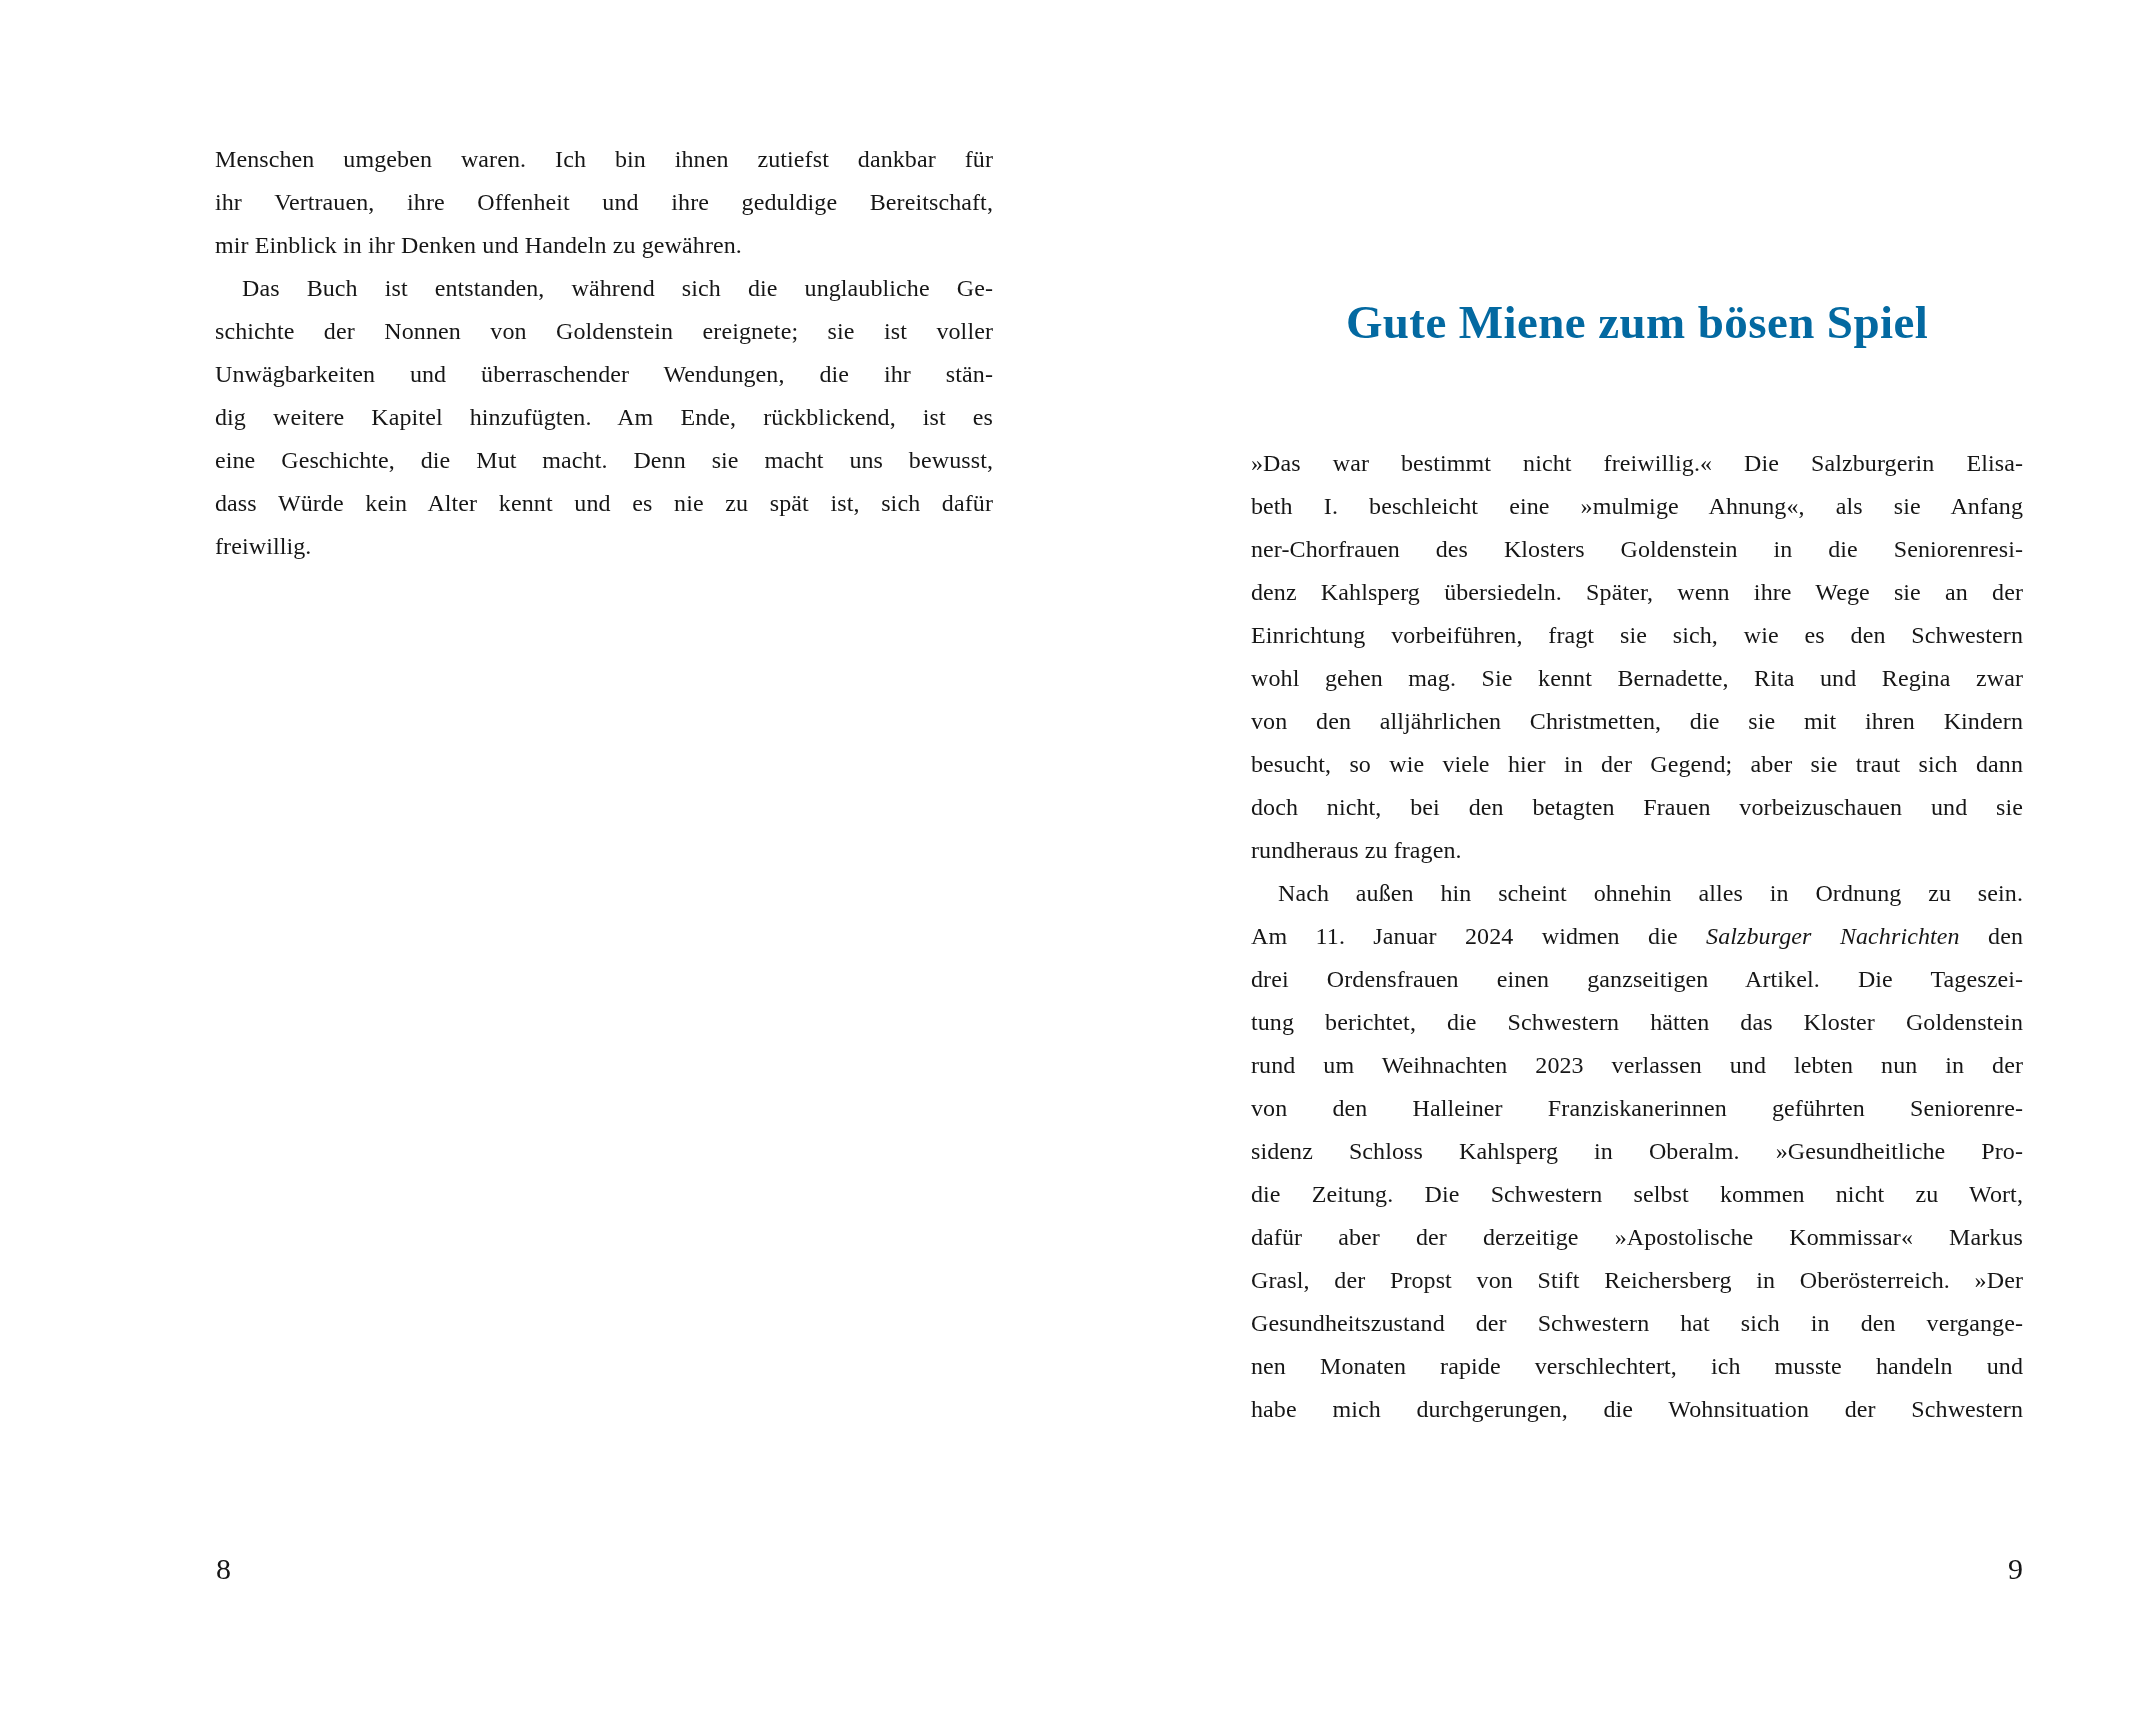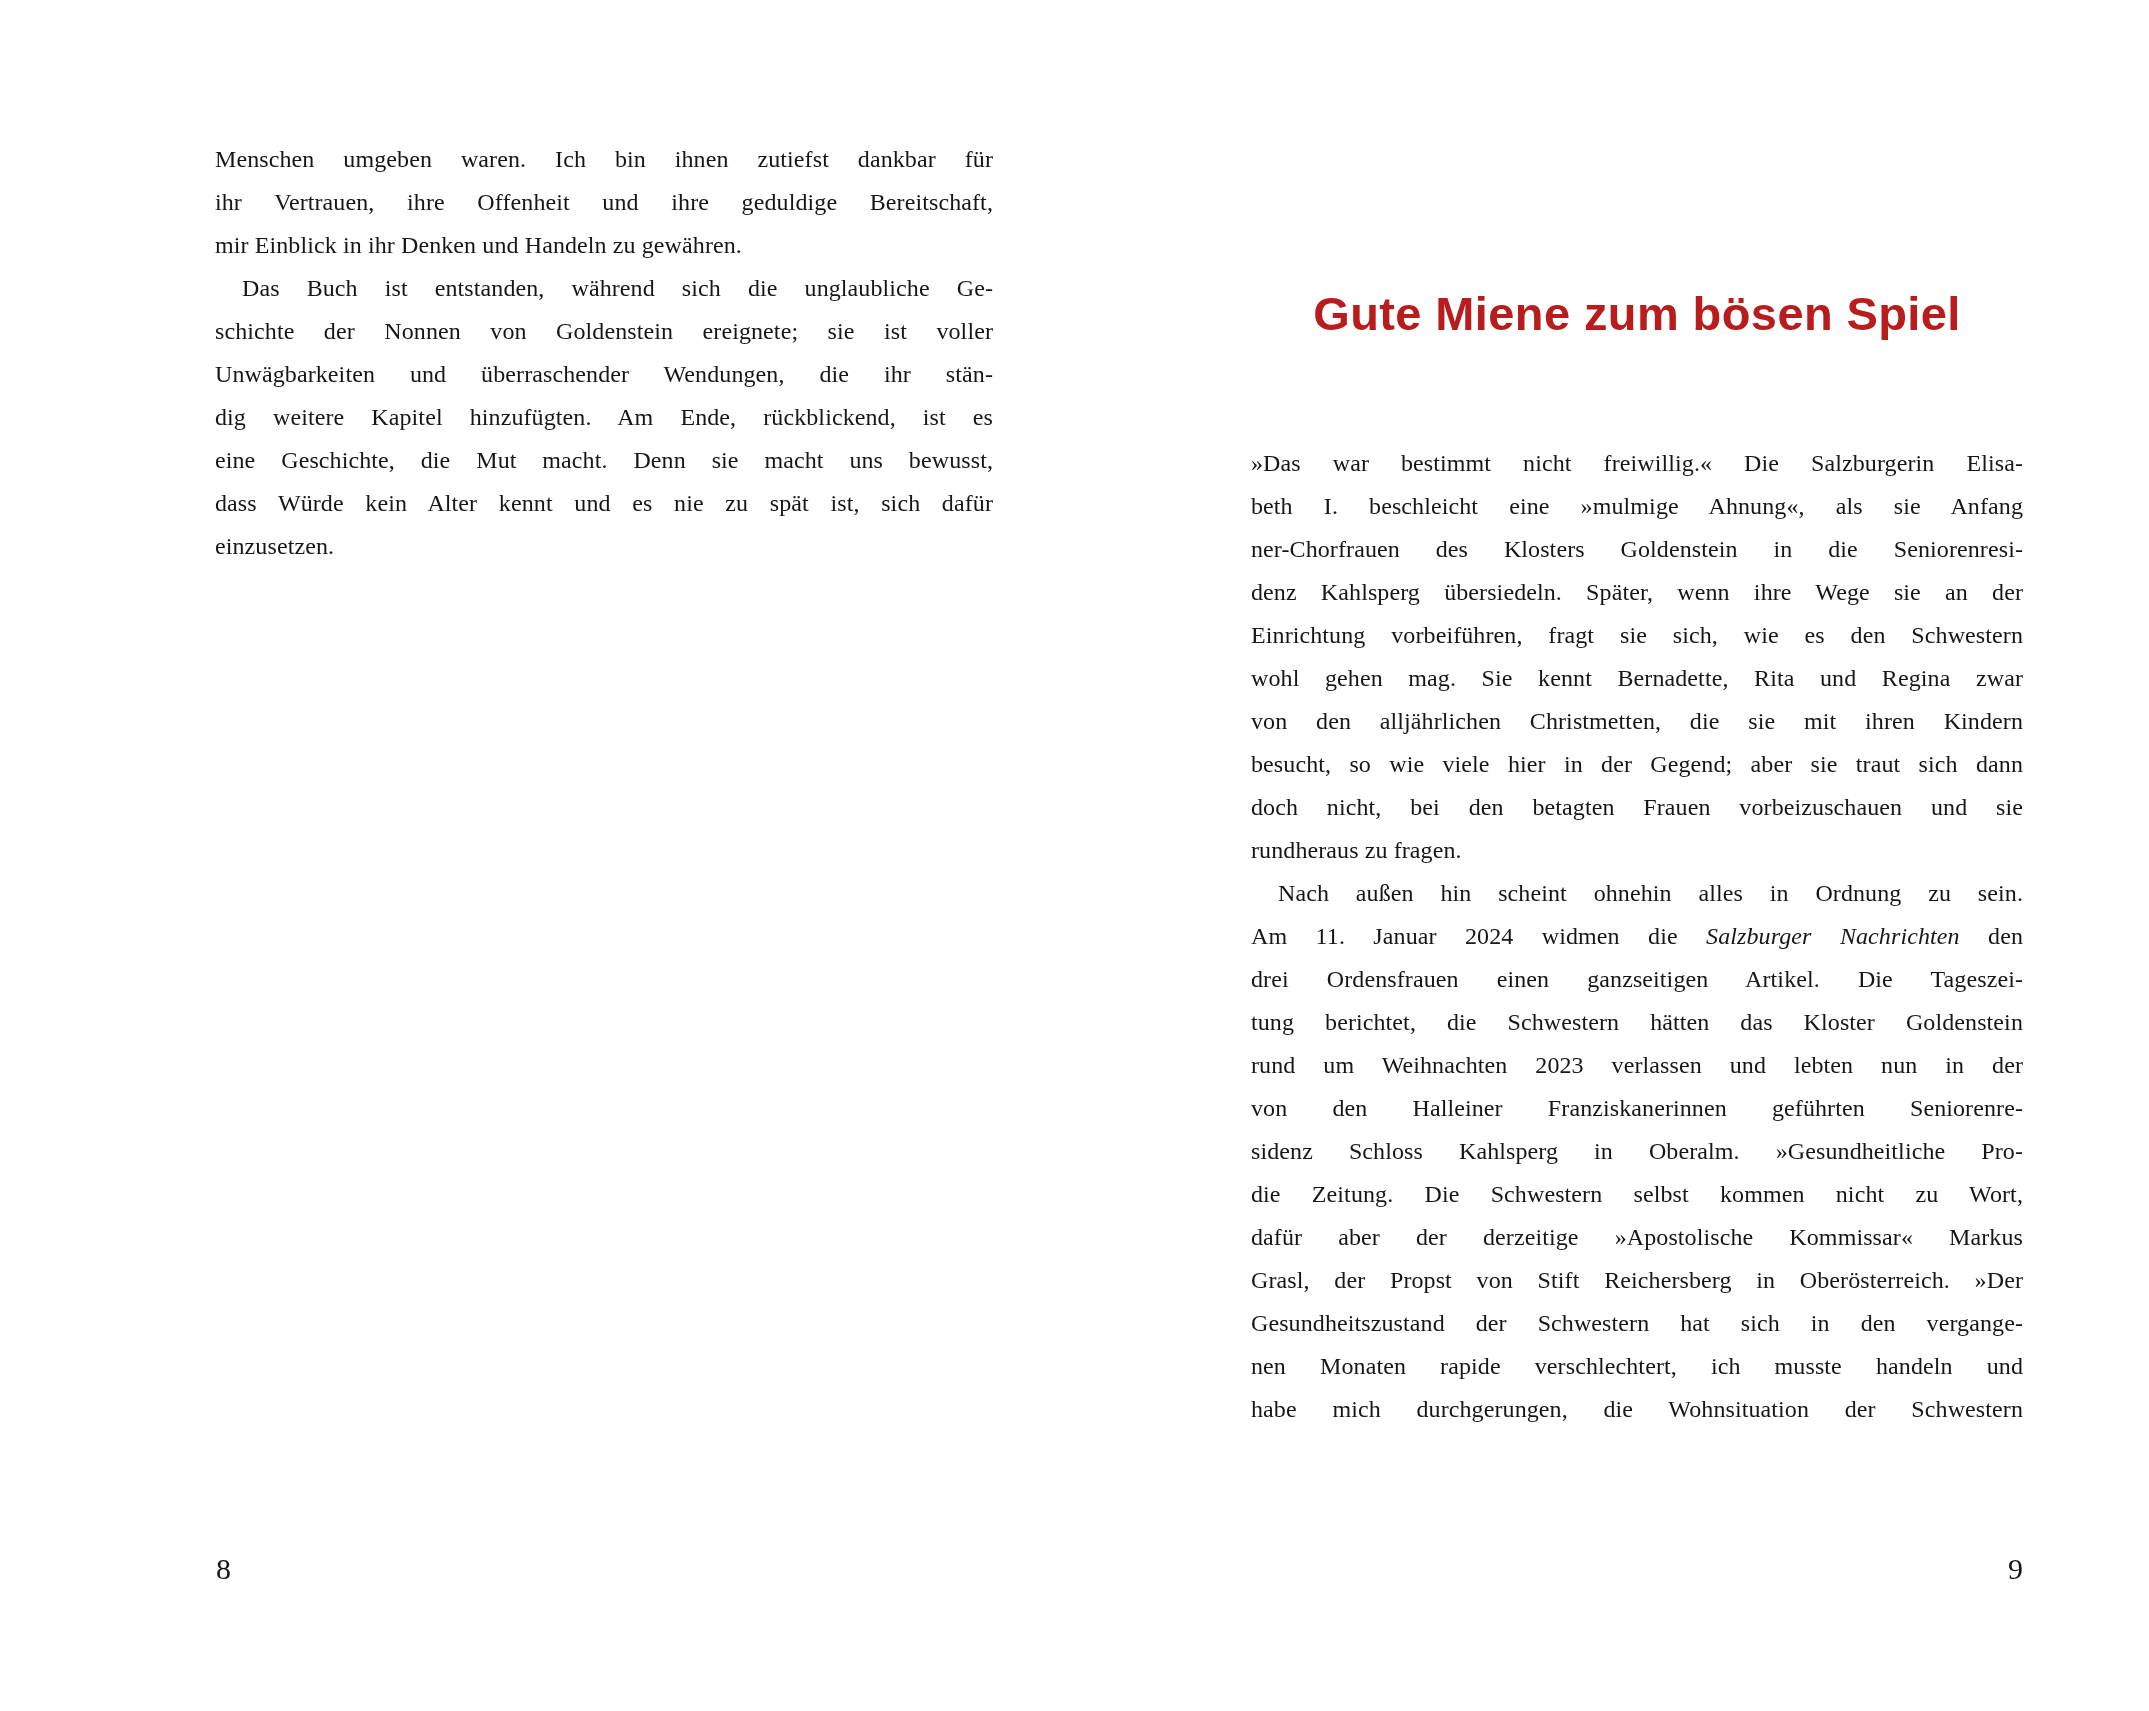--- a/index.html
+++ b/index.html
@@ -61,30 +61,30 @@
   .line-indent {
     text-indent: 27px;
   }
   .line i {
     font-style: italic;
   }
 
   .chapter-title {
     position: absolute;
     left: 128px;   
-    top: 288px;
+    top: 296px;
     width: 772px;
     margin: 0;
     text-align: center;
-    font-family: Liberation Sans, sans-serif;
+    font-family: Liberation Serif, serif;
     font-weight: bold;
     font-size: 47px;
     line-height: 52px;
     letter-spacing: 0.4px;
-    color: #b91c1c;
+    color: #0369a1;
   }
 
   .page-number {
     position: absolute;
     top: 1551px;
     font-size: 30px;
     line-height: 36px;
     color: #161616;
   }
   .page-number-left {
@@ -109,21 +109,21 @@
           <div class="line">ihr Vertrauen, ihre Offenheit und ihre geduldige Bereitschaft,</div>
           <div class="line line-last">mir Einblick in ihr Denken und Handeln zu gewähren.</div>
         </div>
         <div class="paragraph">
           <div class="line line-indent">Das Buch ist entstanden, während sich die unglaubliche Ge-</div>
           <div class="line">schichte der Nonnen von Goldenstein ereignete; sie ist voller</div>
           <div class="line">Unwägbarkeiten und überraschender Wendungen, die ihr stän-</div>
           <div class="line">dig weitere Kapitel hinzufügten. Am Ende, rückblickend, ist es</div>
           <div class="line">eine Geschichte, die Mut macht. Denn sie macht uns bewusst,</div>
           <div class="line">dass Würde kein Alter kennt und es nie zu spät ist, sich dafür</div>
-          <div class="line line-last">einzusetzen.</div>
+          <div class="line line-last">freiwillig.</div>
         </div>
       </div>
     <div class="page-number page-number-left">8</div>
   </div>
 
   <div class="page page-right">
     <h1 class="chapter-title">Gute Miene zum bösen Spiel</h1>
     <div class="text-block right-text-block">
         <div class="paragraph">
           <div class="line">»Das war bestimmt nicht freiwillig.« Die Salzburgerin Elisa-</div>

